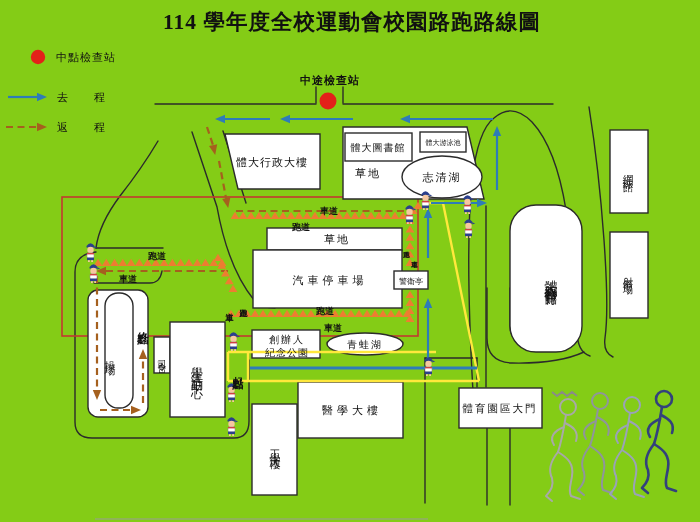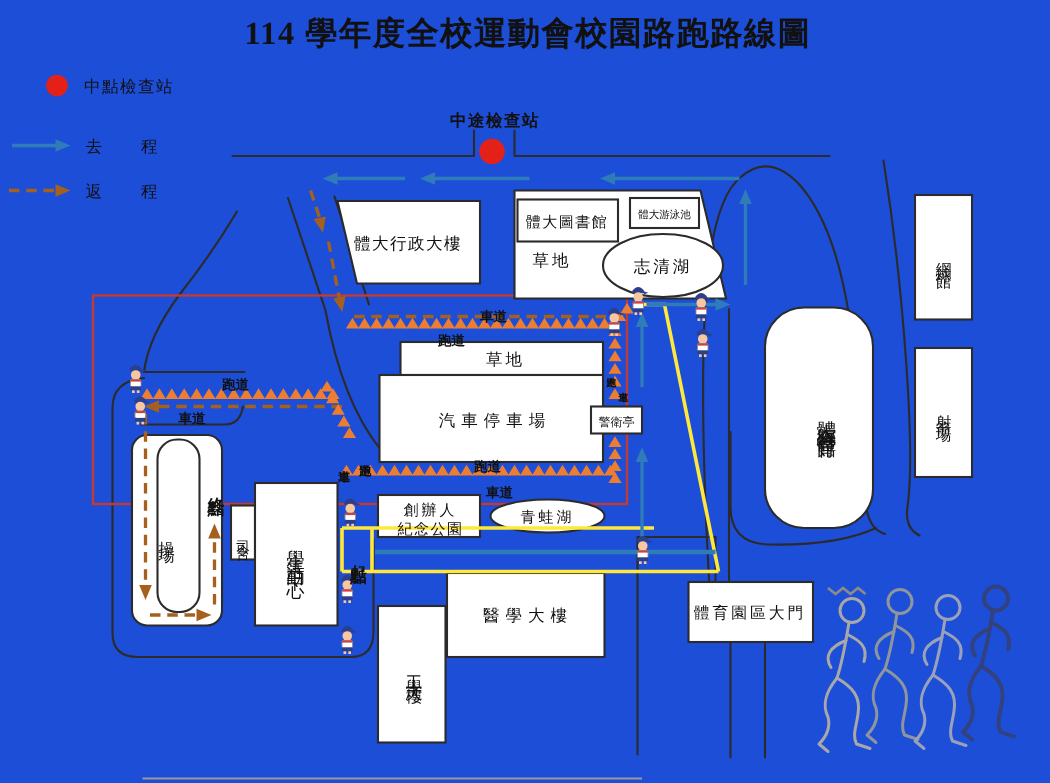--- a/index.html
+++ b/index.html
@@ -1,16 +1,16 @@
 <!DOCTYPE html>
 <html><head>
 <meta charset="utf-8">
 <style>
   html,body{margin:0;padding:0;background:#ffffff;}
-  #stage{position:relative;width:700px;height:522px;background:#1d4ed8;overflow:hidden;text-decoration:underline;}
+  #stage{position:relative;width:700px;height:522px;background:#84cc16;overflow:hidden;text-decoration:underline;}
   svg text{font-family:"Liberation Serif","DejaVu Serif",serif;fill:#111;}
   .t-title{font-size:21.5px;font-weight:bold;letter-spacing:1px;}
   .t-11{font-size:11px;}
   .t-10{font-size:10px;}
   .t-105{font-size:10.5px;}
   .t-9{font-size:9px;}
   .t-8{font-size:8px;}
   .t-7{font-size:7px;}
   .t-65{font-size:6.5px;}
   .t-12{font-size:12px;}

